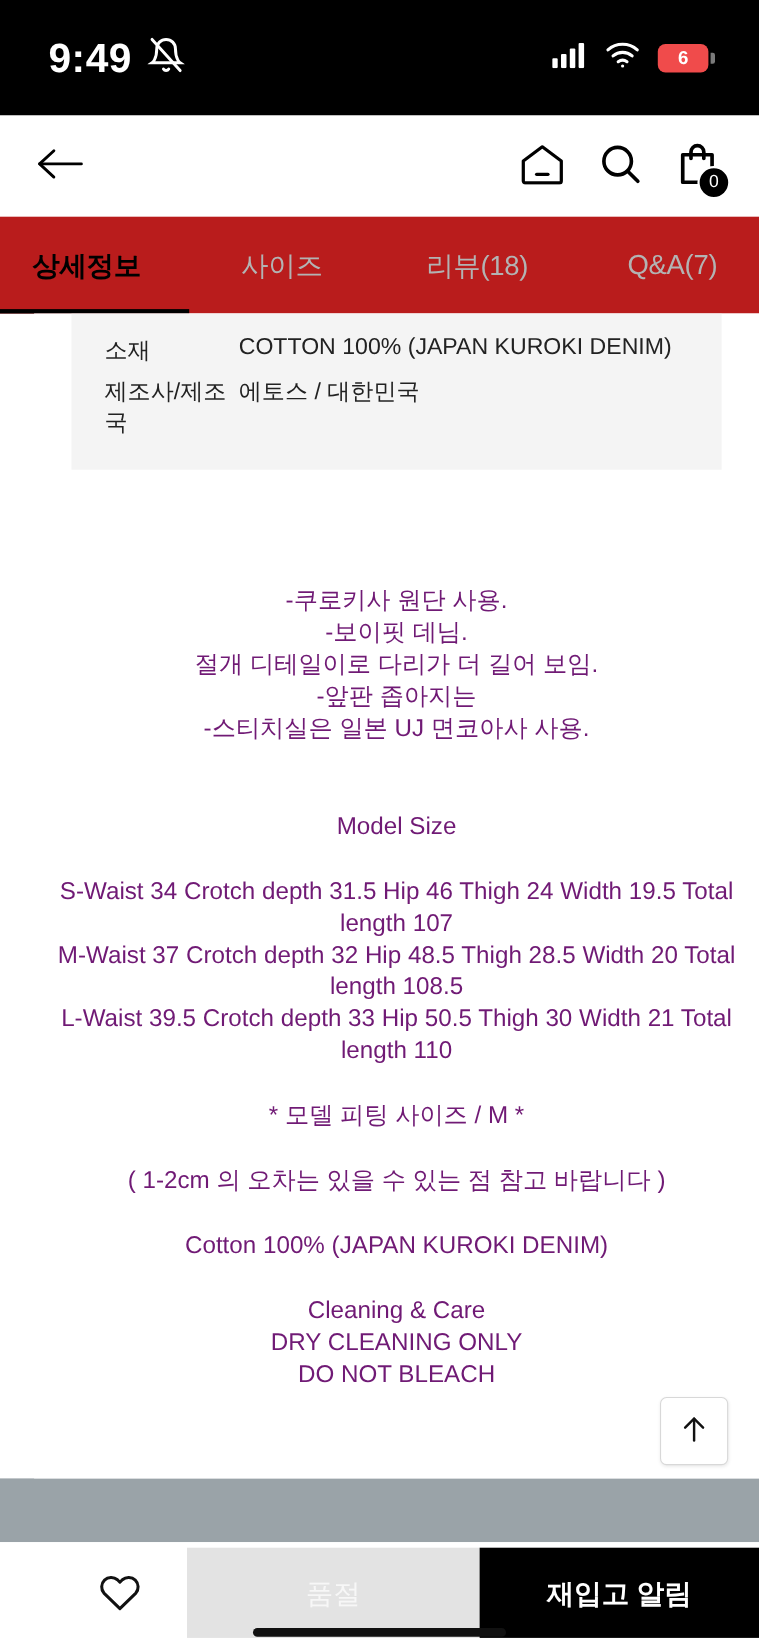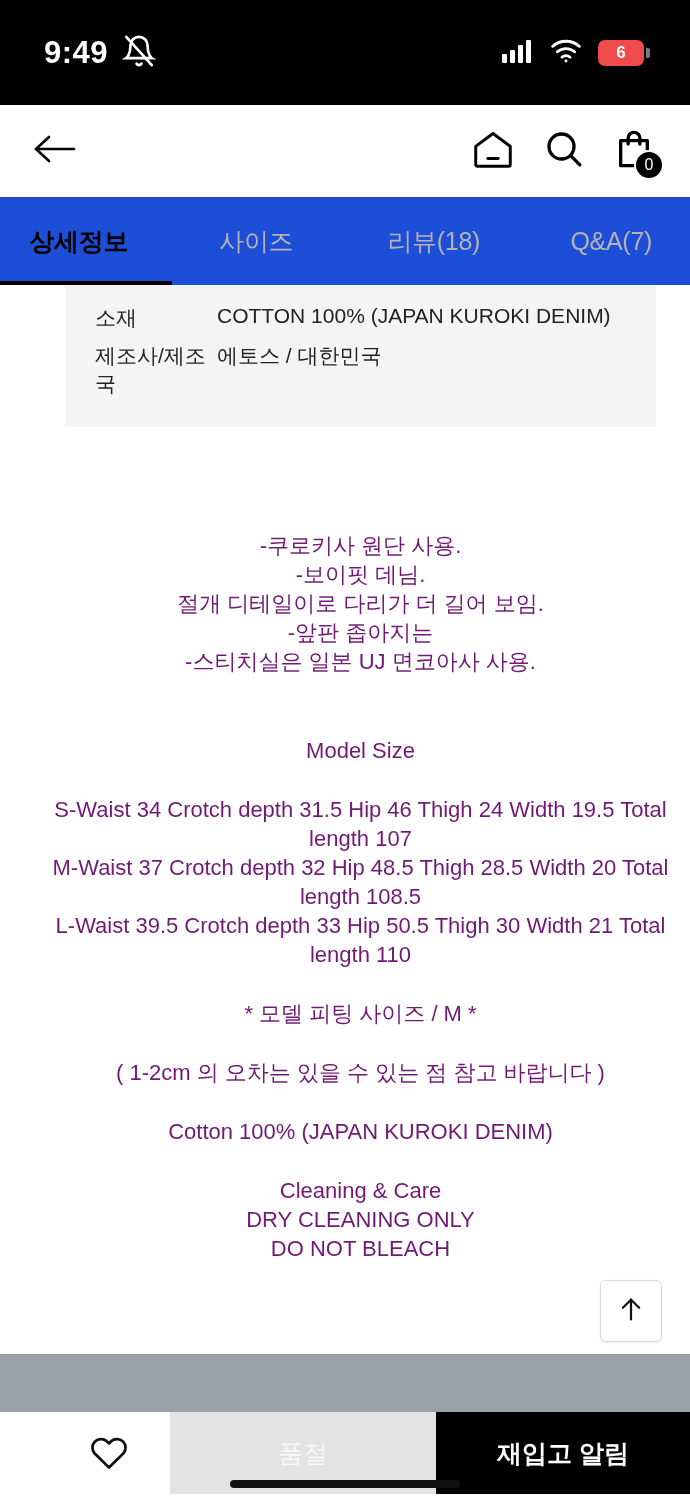--- a/index.html
+++ b/index.html
@@ -29,21 +29,21 @@
     justify-content: space-between;
     padding: 0 40px 0 44px;
     flex: 0 0 auto;
   }
   .status-left {
     display: flex;
     align-items: center;
     gap: 14px;
   }
   .status-time {
-    font-size: 31px;
+    font-size: 37px;
     font-weight: bold;
     letter-spacing: 0.5px;
   }
   .bell-icon { display: block; }
   .status-right {
     display: flex;
     align-items: center;
     gap: 16px;
   }
   .battery {
@@ -99,21 +99,21 @@
     display: flex;
     align-items: center;
     justify-content: center;
     border: 2px solid #ffffff;
   }
 
   
   .tabs {
     display: flex;
     height: 88px;
-    background: #1d4ed8;
+    background: #b91c1c;
     position: relative;
     flex: 0 0 auto;
     gap: 20px;
   }
   .tab {
     flex: 1;
     display: flex;
     align-items: center;
     justify-content: center;
     font-size: 25px;
@@ -192,21 +192,21 @@
 
   
   .image-strip {
     height: 58px;
     background: #9aa3a8;
     flex: 0 0 auto;
   }
 
   
   .bottombar {
-    height: 88px;
+    height: 98px;
     background: #ffffff;
     display: flex;
     align-items: center;
     flex: 0 0 auto;
     padding-bottom: 6px;
     padding-left: 48px;
   }
   .wish-btn {
     width: 122px;
     display: flex;

